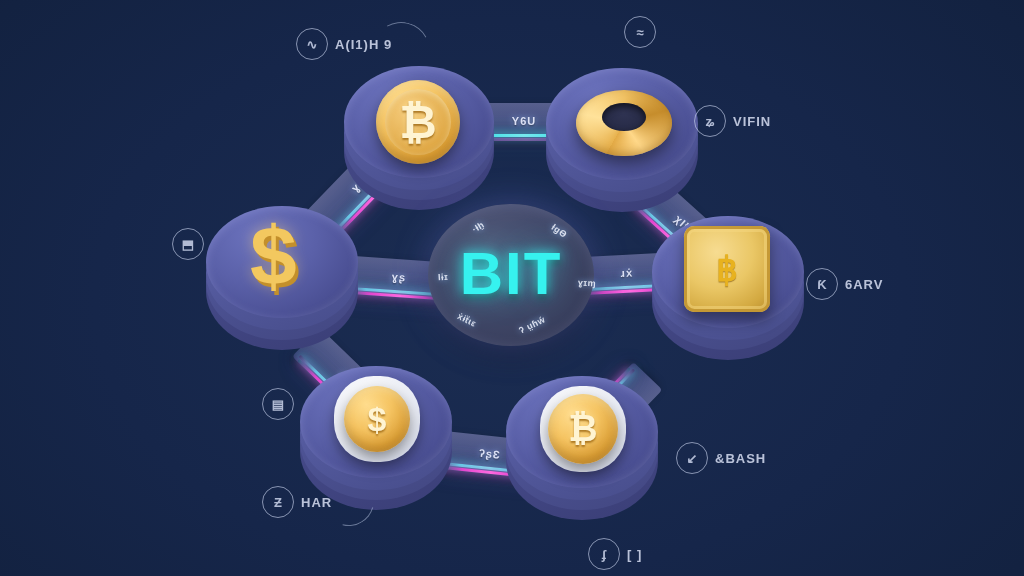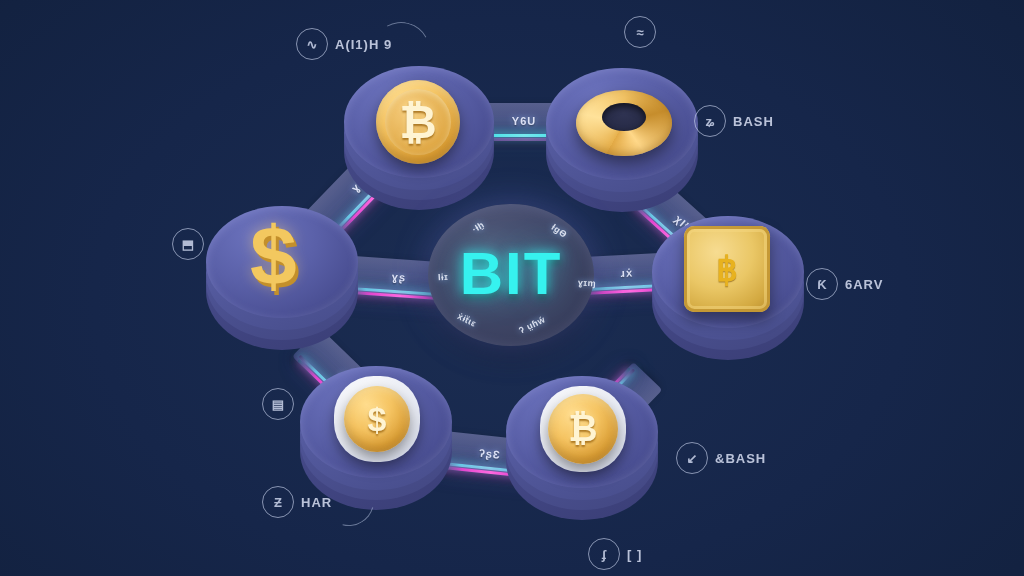--- a/index.html
+++ b/index.html
@@ -212,21 +212,21 @@
   </div>
   <div class="leader" style="left:372px;top:22px;width:56px;height:56px;transform:rotate(16deg);"></div>
 
   <div class="callout" style="left:624px;top:16px;">
     <span class="ic">≈</span>
     <span class="tx"></span>
   </div>
 
   <div class="callout" style="left:694px;top:105px;">
     <span class="ic">ʑ</span>
-    <span class="tx">BASH</span>
+    <span class="tx">VIFIN</span>
   </div>
 
   <div class="callout" style="left:806px;top:268px;">
     <span class="ic">Ƙ</span>
     <span class="tx">6ARV</span>
   </div>
 
   <div class="callout" style="left:676px;top:442px;">
     <span class="ic">↙</span>
     <span class="tx">&amp;BASH</span>

